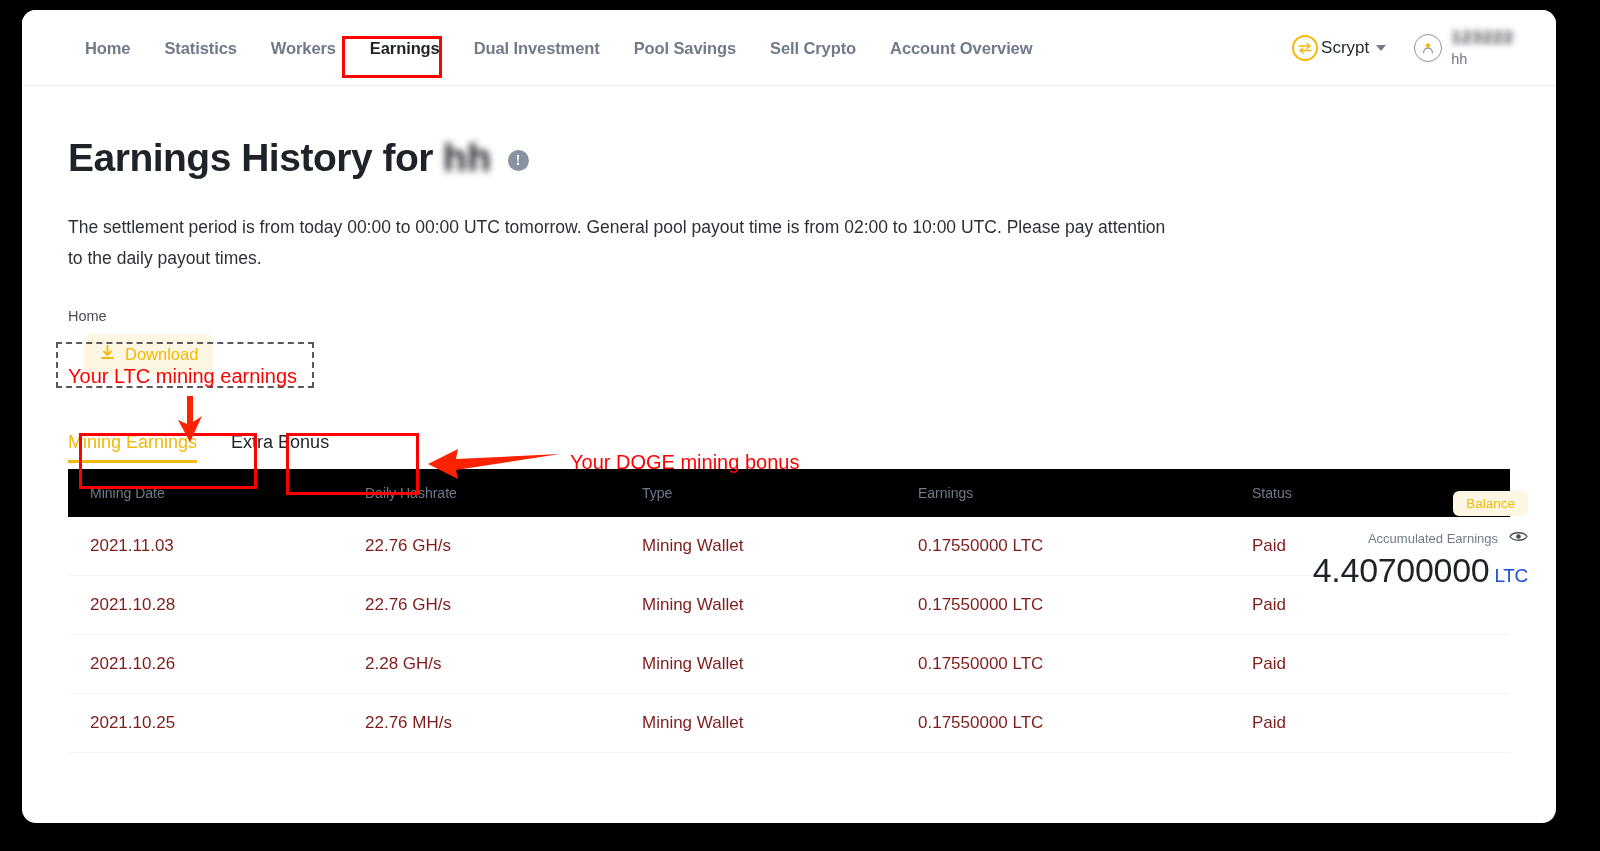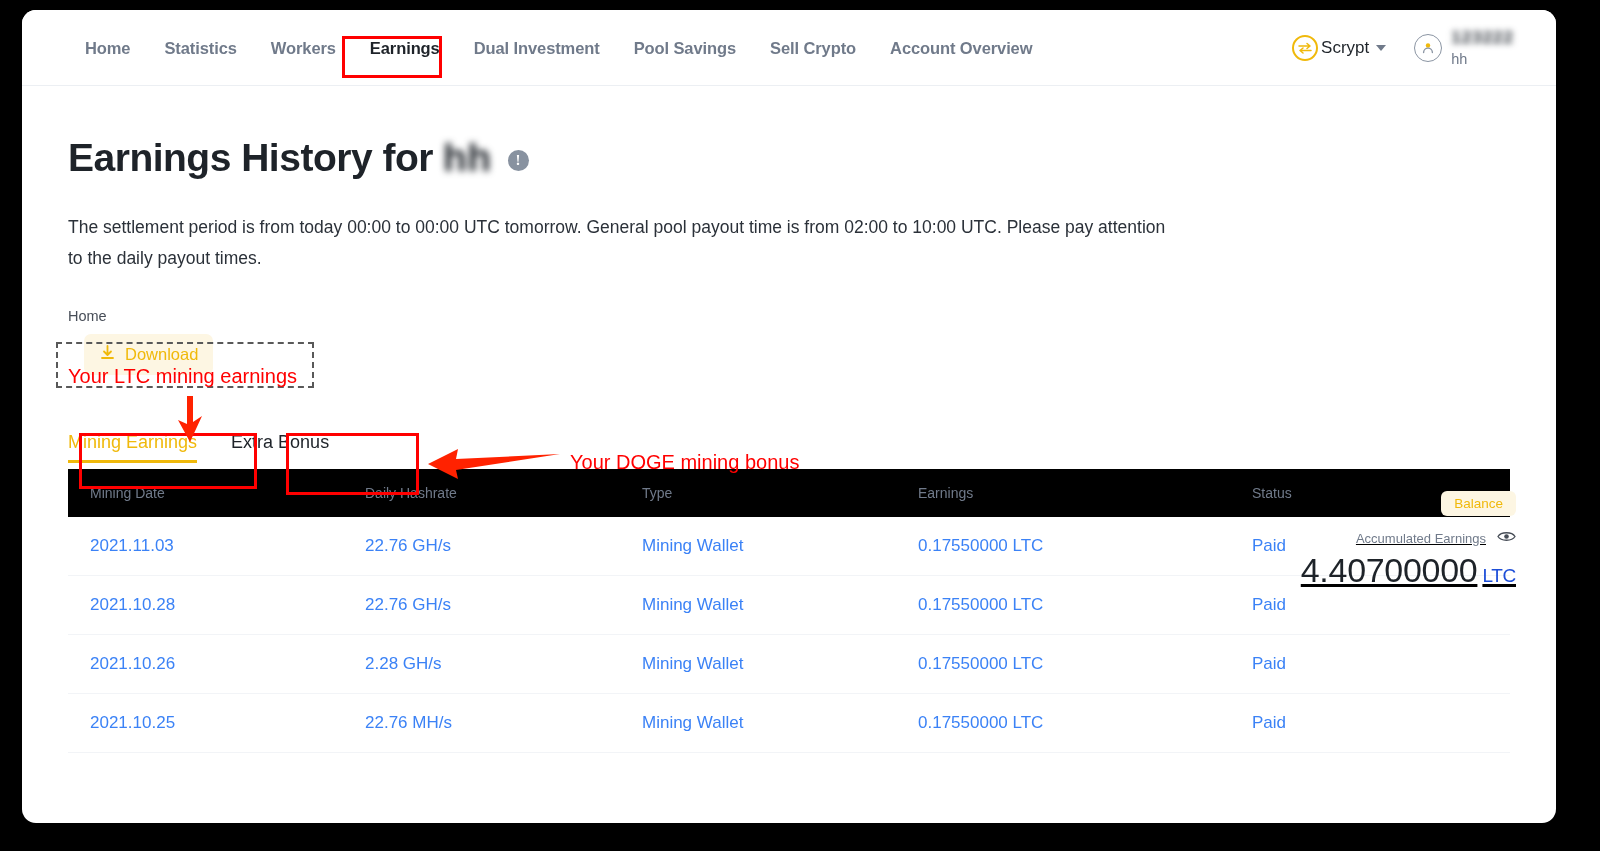--- a/index.html
+++ b/index.html
@@ -249,25 +249,24 @@
     content: "";
     position: absolute;
     left: 0; right: 0; bottom: 0;
     height: 3px;
     background: #f0b90b;
   }
 
   
   .balance-block {
     position: absolute;
-    right: 40px;
+    right: 28px;
     top: 355px;
     text-align: right;
     width: 420px;
-    text-decoration: underline;
   }
   .balance-badge {
     display: inline-block;
     background: #fdf6e3;
     color: #f0b90b;
     font-size: 13.5px;
     padding: 5px 13px;
     border-radius: 6px;
   }
   .acc-row {
@@ -302,21 +301,21 @@
   .tbl thead th {
     background: #000000;
     text-align: left;
     font-size: 14px;
     font-weight: normal;
     color: #707a8a;
     padding: 16px 0 16px 22px;
   }
   .tbl tbody td {
     font-size: 17px;
-    color: #3b82f6;
+    color: #7f1d1d;
     padding: 19px 0 19px 22px;
     border-bottom: 1px solid #f2f4f7;
   }
   .col-date   { width: 275px; }
   .col-hash   { width: 277px; }
   .col-type   { width: 276px; }
   .col-earn   { width: 334px; }
   .col-status { width: auto; }
 
   

